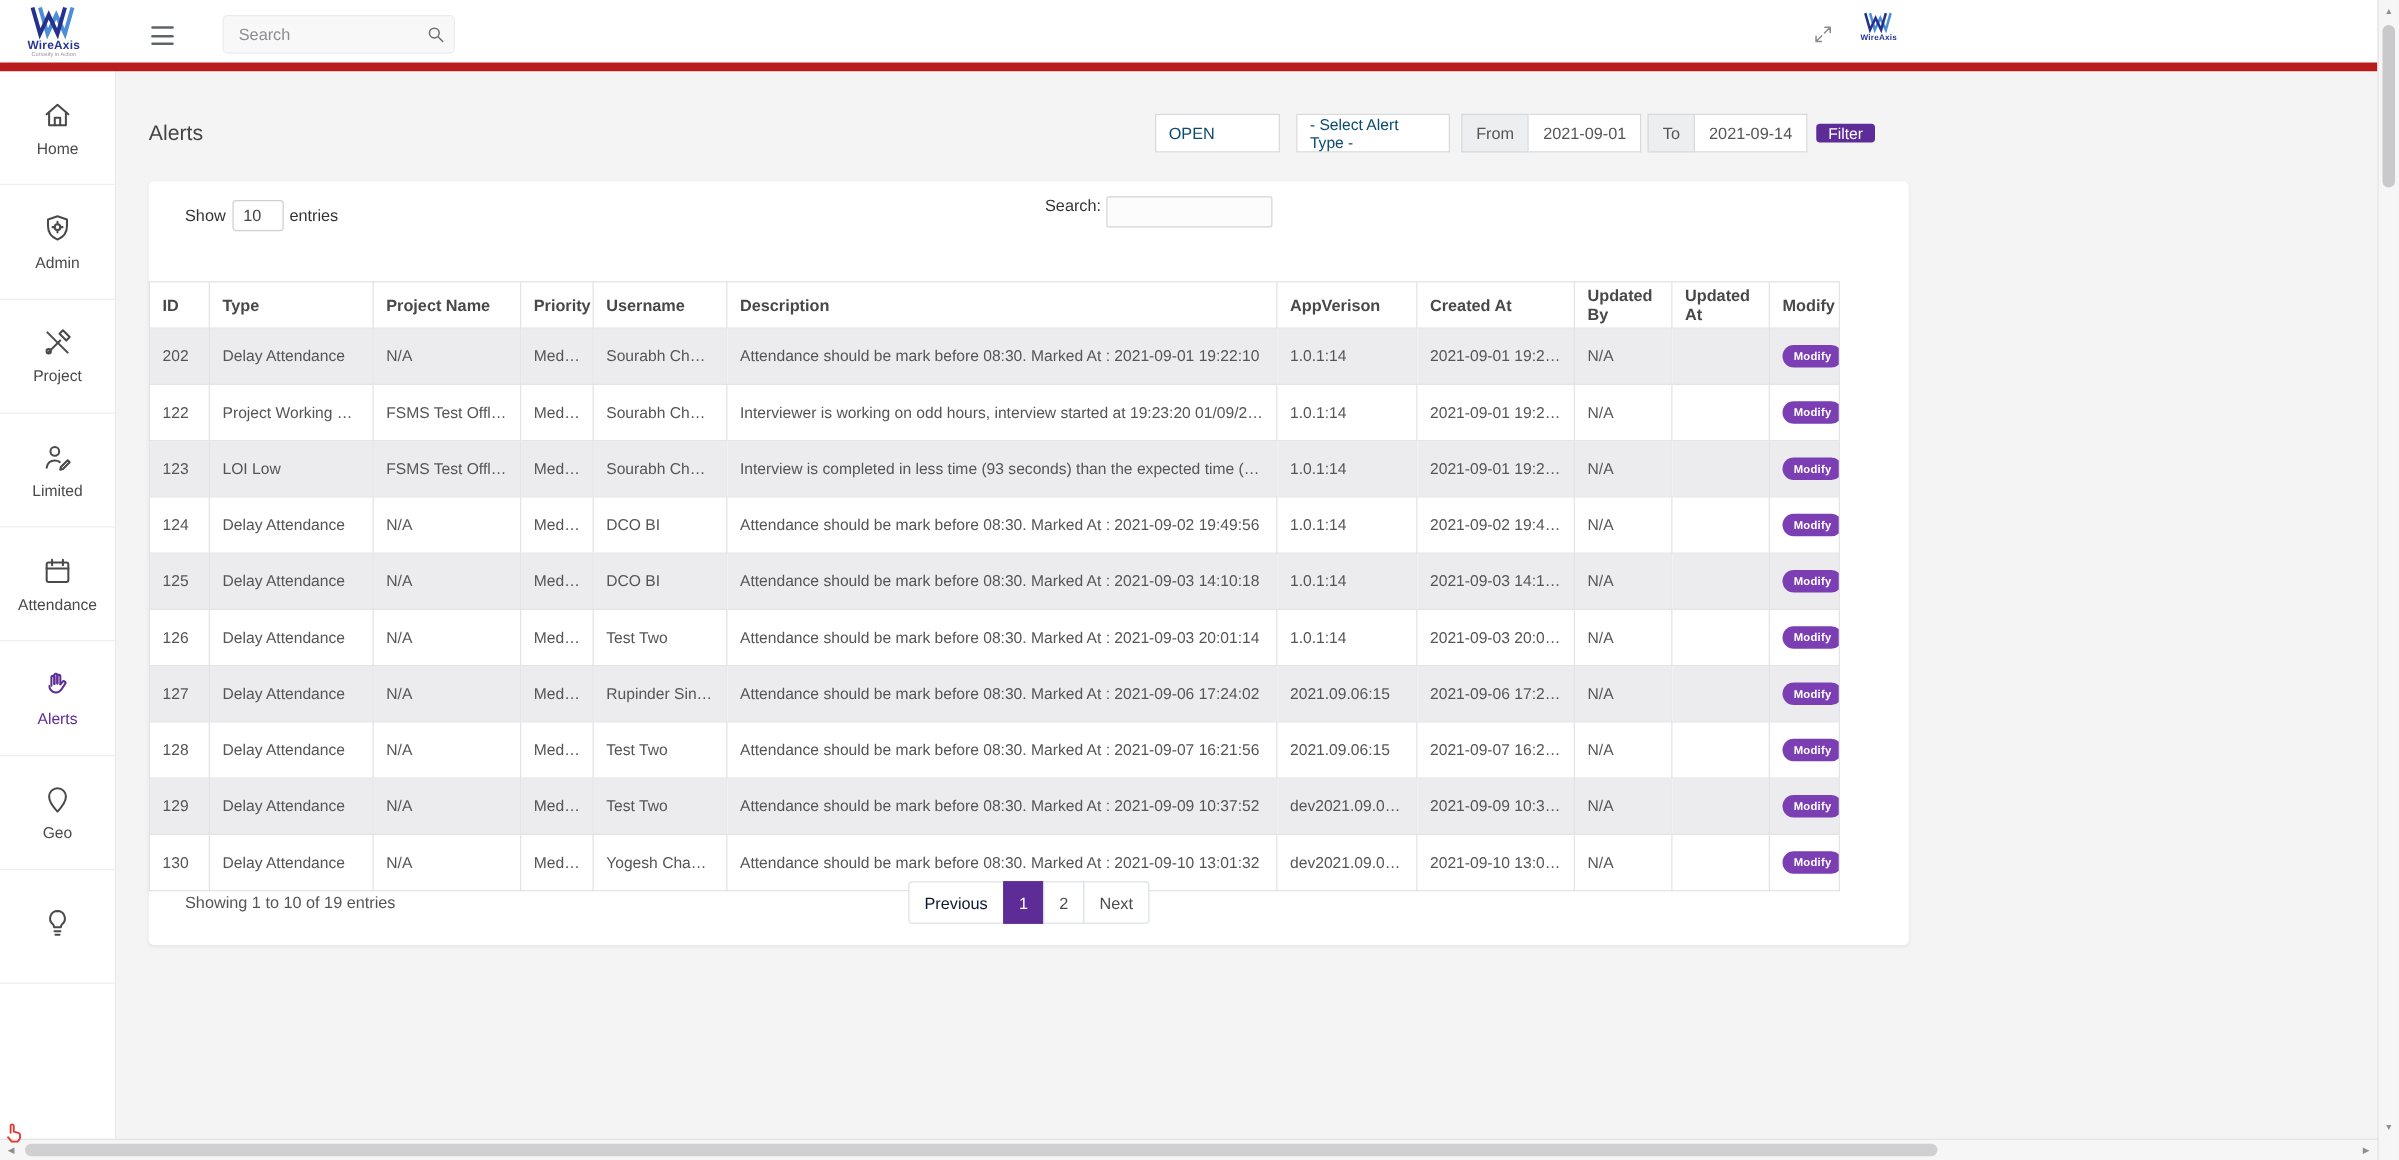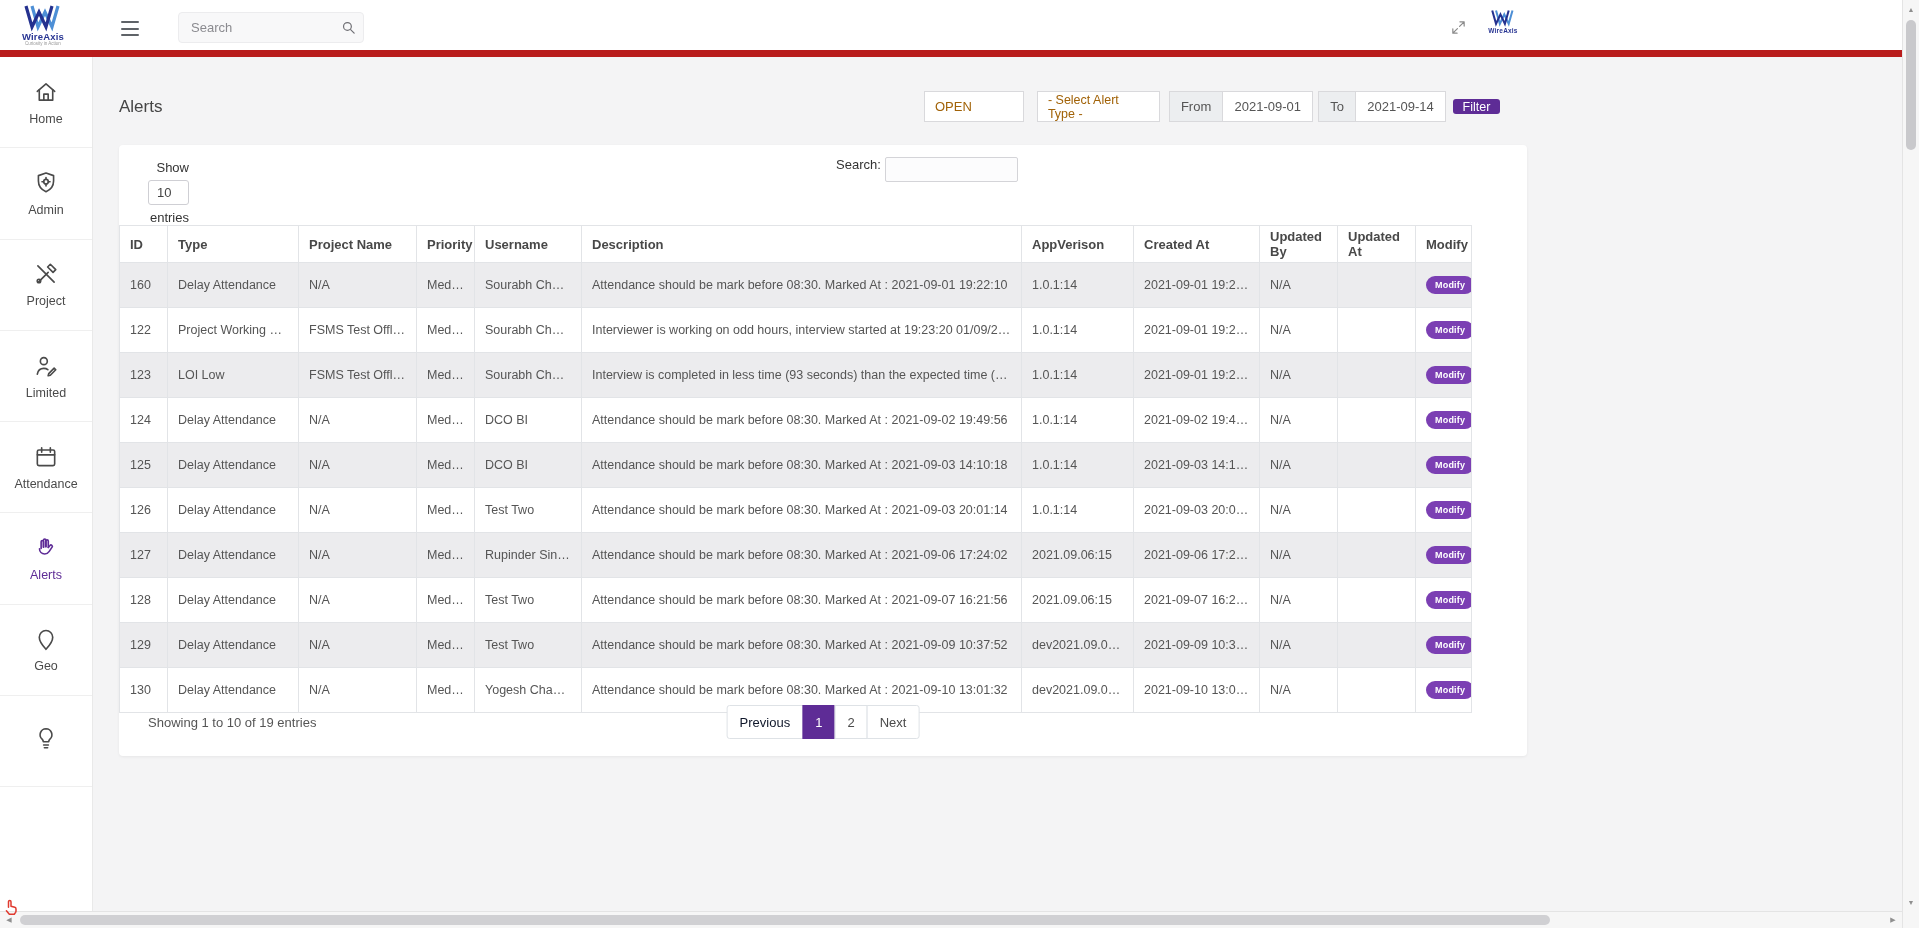--- a/index.html
+++ b/index.html
@@ -41,37 +41,37 @@
   .sb-icon svg *{fill:none;stroke:currentColor;stroke-width:1.5;stroke-linecap:round;stroke-linejoin:round}
   .sb-label{font-size:12.5px;color:inherit}
 
   
   .main{position:absolute;left:93px;top:57px;right:17px;bottom:0;overflow:hidden}
   .main-inner{width:1408px;margin-left:26px}
   .page-head{margin-top:34px;display:flex;align-items:center;justify-content:space-between;padding-right:27px}
   .page-title{font-size:17px;font-weight:500;color:#454545}
   .filters{display:flex;align-items:center}
   .f-select{height:31px;background:#fff;border:1px solid #d9d9dc;display:flex;align-items:center;
-    padding:4px 10px;font-size:13px;color:#a16207;cursor:pointer}
+    padding:4px 10px;font-size:13px;color:#0c4a6e;cursor:pointer}
   .f-select.status{width:100px;margin-right:13px}
   .f-select.type{width:123px;font-size:12.5px;margin-right:9px}
   .f-group{display:flex;align-items:flex-end;margin-right:5px}
   .f-addon{height:31px;display:flex;align-items:center;padding:0 11px;background:#eceef0;
     border:1px solid #d9d9dc;font-size:13px;color:#555}
   .f-date{height:31px;width:90px;background:#fff;border:1px solid #d9d9dc;border-left:none;
     display:flex;align-items:center;justify-content:center;font-size:13px;color:#555;cursor:text}
   .btn-filter{height:15px;width:47px;background:var(--accent);color:#fff;border:none;border-radius:3px;
     font-size:12.5px;cursor:pointer;font-family:inherit;margin-left:2px}
 
   
   .card{position:relative;margin-top:23px;width:1408px;height:611px;background:#fff;border-radius:4px;
     box-shadow:0 1px 3px rgba(0,0,0,.06)}
   .card-controls{position:relative;height:80px}
   .show-block{position:absolute;left:29px;top:15px;font-size:13px;color:#333;display:flex;
-    flex-direction:column;gap:5px;align-items:flex-end}
+    flex-direction:row;gap:5px;align-items:center}
   .entries-select{width:41px;height:25px;border:1px solid #cfcfd4;border-radius:3px;font-size:13px;
     color:#444;display:flex;align-items:center;padding-left:8px;cursor:pointer;background:#fff}
   .search-block{position:absolute;left:717px;top:12px;display:flex;gap:4px;
     font-size:13px;color:#333}
   .table-search{width:133px;height:25px;border:1px solid #d4d4d8;border-radius:2px;background:#fcfcfd;
     font-size:13px;padding:0 7px;outline:none;font-family:inherit;color:#444}
   table.alerts{width:1352px;border-collapse:collapse;table-layout:fixed;color:#555}
   table.alerts th{font-weight:bold;color:#484848;text-align:left;height:37px;padding:0 10px;
     border:1px solid #e2e4e7;background:#fff;font-size:13px;cursor:pointer}
   table.alerts td{height:45px;padding:0 10px;border:1px solid #e2e4e7;font-size:12.5px;
@@ -275,21 +275,21 @@
                 <th>Description</th>
                 <th>AppVerison</th>
                 <th>Created At</th>
                 <th>Updated By</th>
                 <th>Updated At</th>
                 <th>Modify</th>
               </tr>
             </thead>
           <tbody>
               <tr class="data-row">
-    <td>160</td>
+    <td>202</td>
     <td>Delay Attendance</td>
     <td>N/A</td>
     <td>Medium</td>
     <td>Sourabh Chauhan</td>
     <td>Attendance should be mark before 08:30. Marked At : 2021-09-01 19:22:10</td>
     <td>1.0.1:14</td>
     <td>2021-09-01 19:22:10</td>
     <td>N/A</td>
     <td></td>
     <td>

